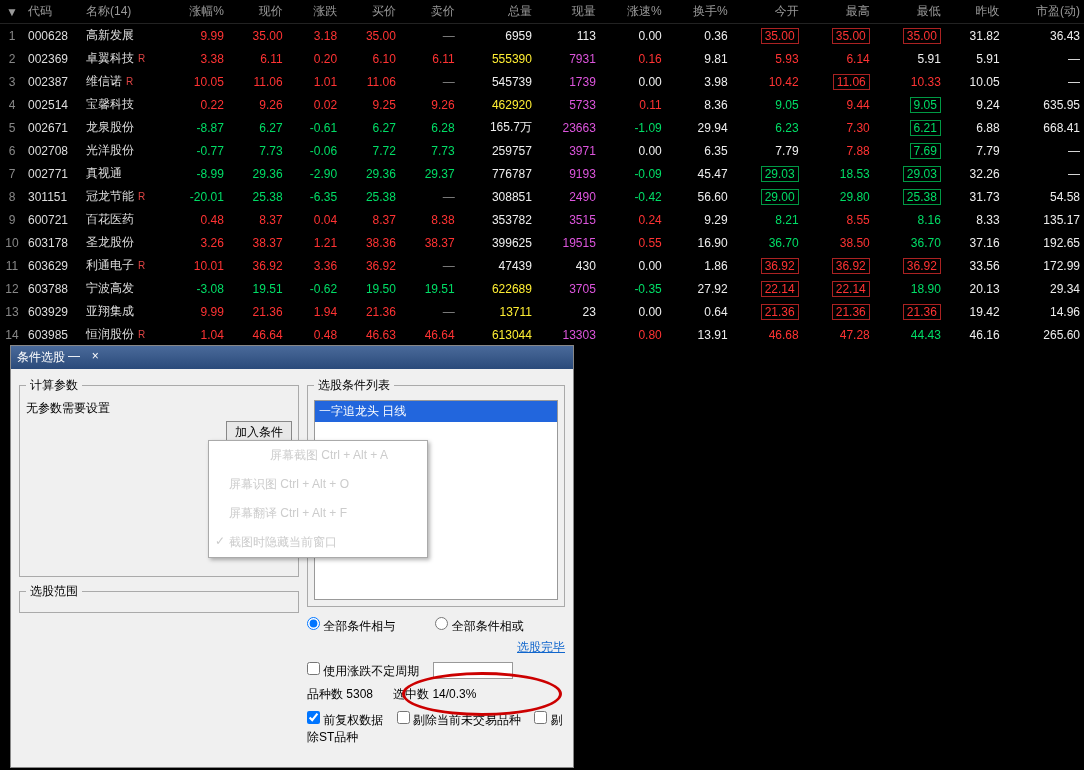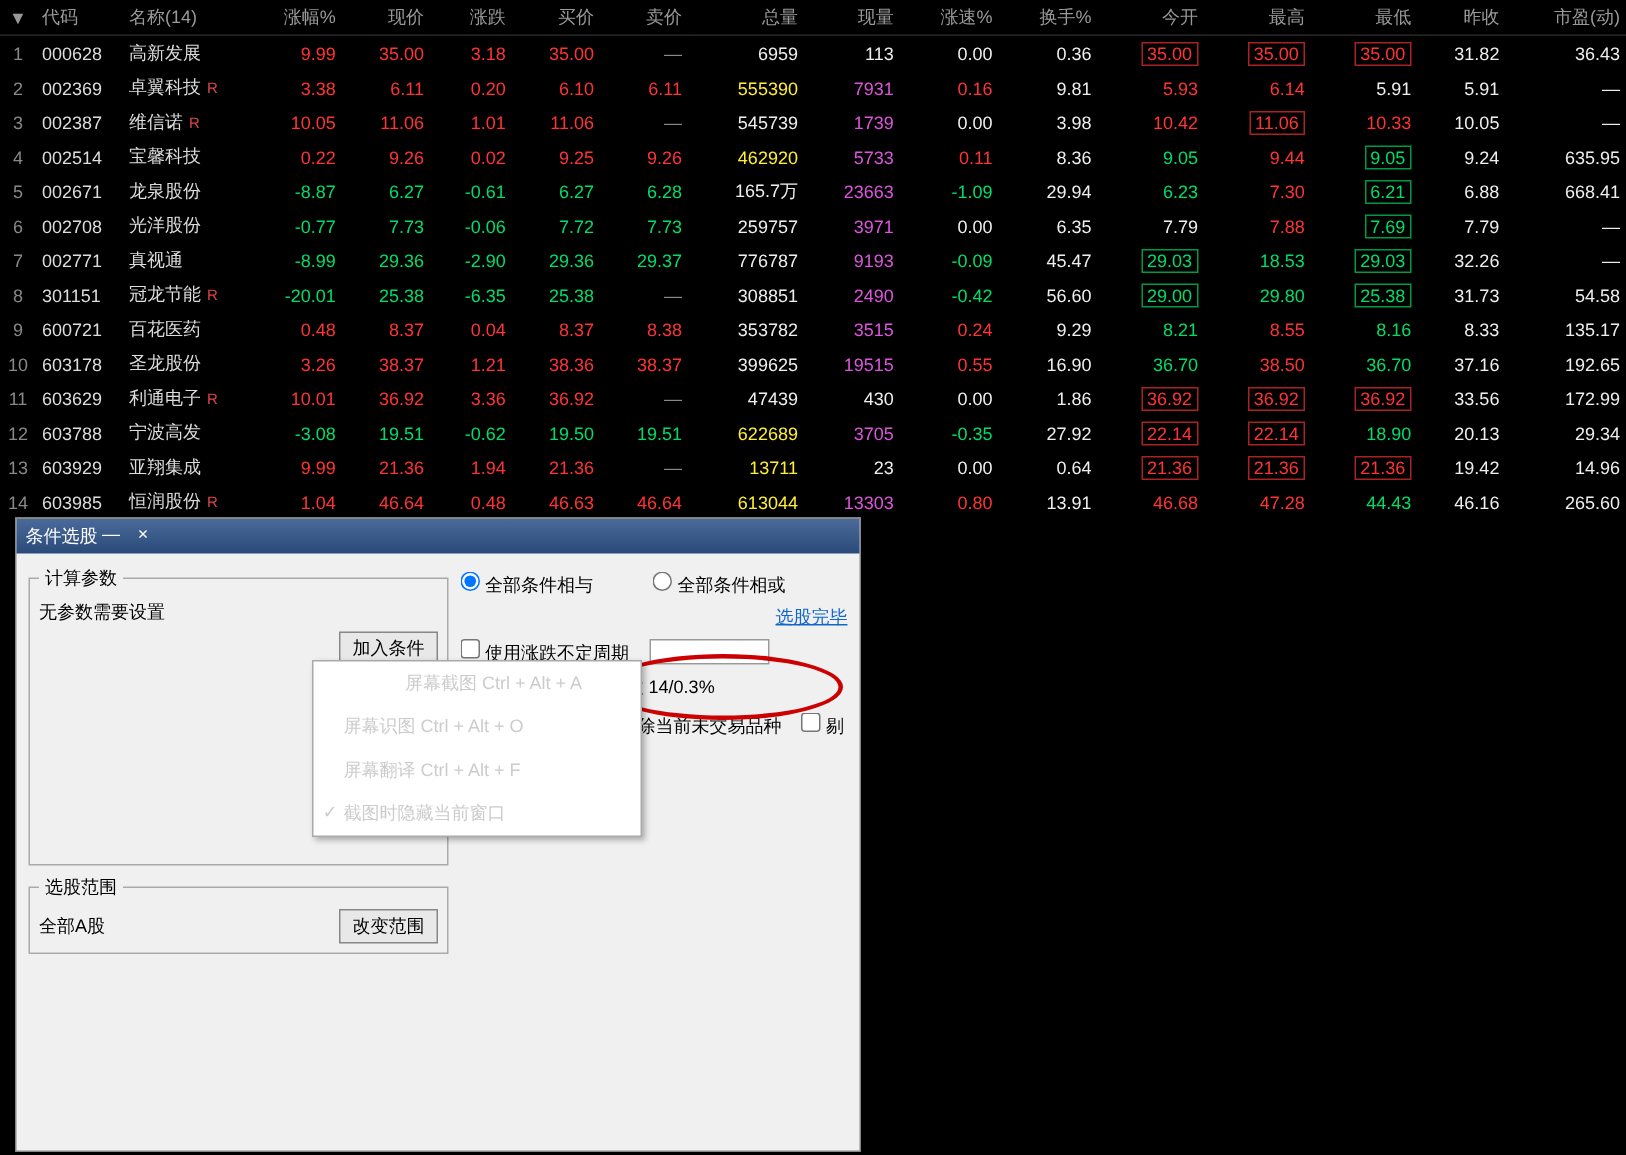--- a/index.html
+++ b/index.html
@@ -363,28 +363,30 @@
       <div class="left-col">
         <fieldset class="fieldset" style="height:200px">
           <legend>计算参数</legend>
           <div>无参数需要设置</div>
           <div style="text-align:right;margin-top:4px">
             <button class="btn">加入条件</button>
           </div>
         </fieldset>
         <fieldset class="fieldset" style="margin-top:2px">
           <legend>选股范围</legend>
-          <div style="display:flex;justify-content:space-between;align-items:center">
-            <span>全部A股</span>
-            <button class="btn">改变范围</button>
+        </fieldset>
+      </div>
+
+      <div class="right-col">
+        <fieldset class="fieldset">
+          <legend>选股条件列表</legend>
+          <div class="condition-list">
+            <div class="sel">一字追龙头 日线</div>
           </div>
         </fieldset>
-      </div>
-
-      <div class="right-col">
         <div class="radio-row">
           <label><input type="radio" checked="" style=""> <span>全部条件相与</span></label>
           <label><input type="radio" style=""> <span>全部条件相或</span></label>
         </div>
         <div style="text-align:right"><span class="link">选股完毕</span></div>
 
         <div class="bottom-opts" style="margin-top:6px">
           <label><input type="checkbox" style=""> <span>使用涨跌不定周期</span></label>
           <input type="text" style="width: 80px; border: 1px solid rgb(153, 153, 153);">
         </div>

